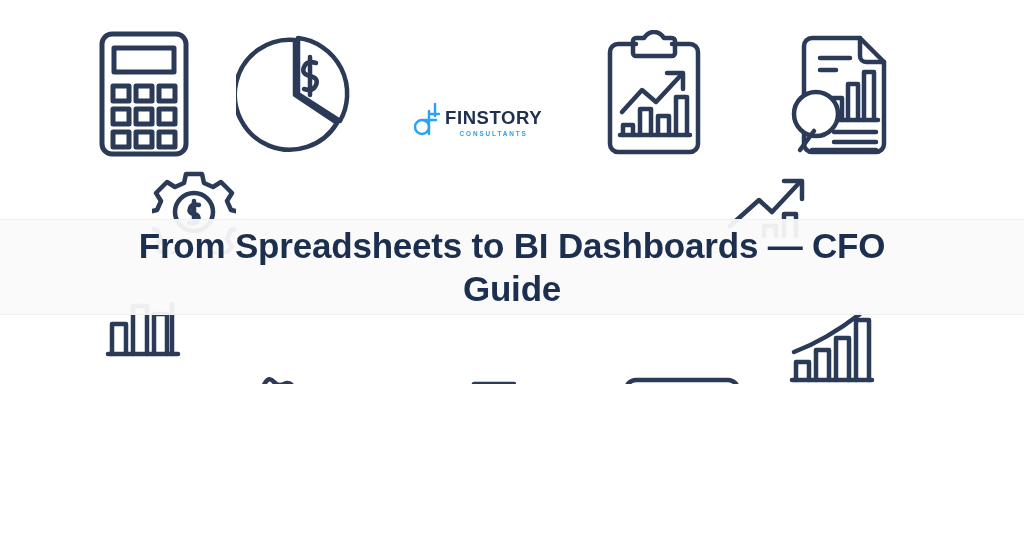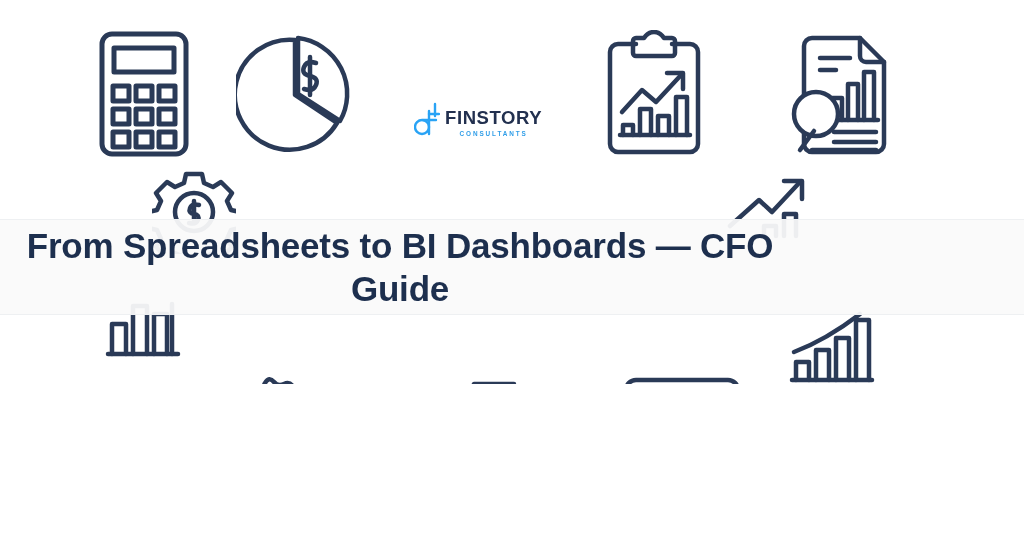--- a/index.html
+++ b/index.html
@@ -31,21 +31,21 @@
     position: absolute;
     left: 0;
     top: 219px;
     width: 1024px;
     height: 94px;
     background: rgba(250, 250, 250, 0.94);
     border-top: 1px solid #eef0f2;
     border-bottom: 1px solid #eef0f2;
     display: flex;
     align-items: center;
-    justify-content: flex-start;
+    justify-content: center;
     z-index: 5;
   }
   .title-text {
     font-family: "Liberation Sans", sans-serif;
     font-size: 35px;
     line-height: 43px;
     font-weight: 700;
     color: #1d2f4e;
     text-align: center;
     width: 800px;

